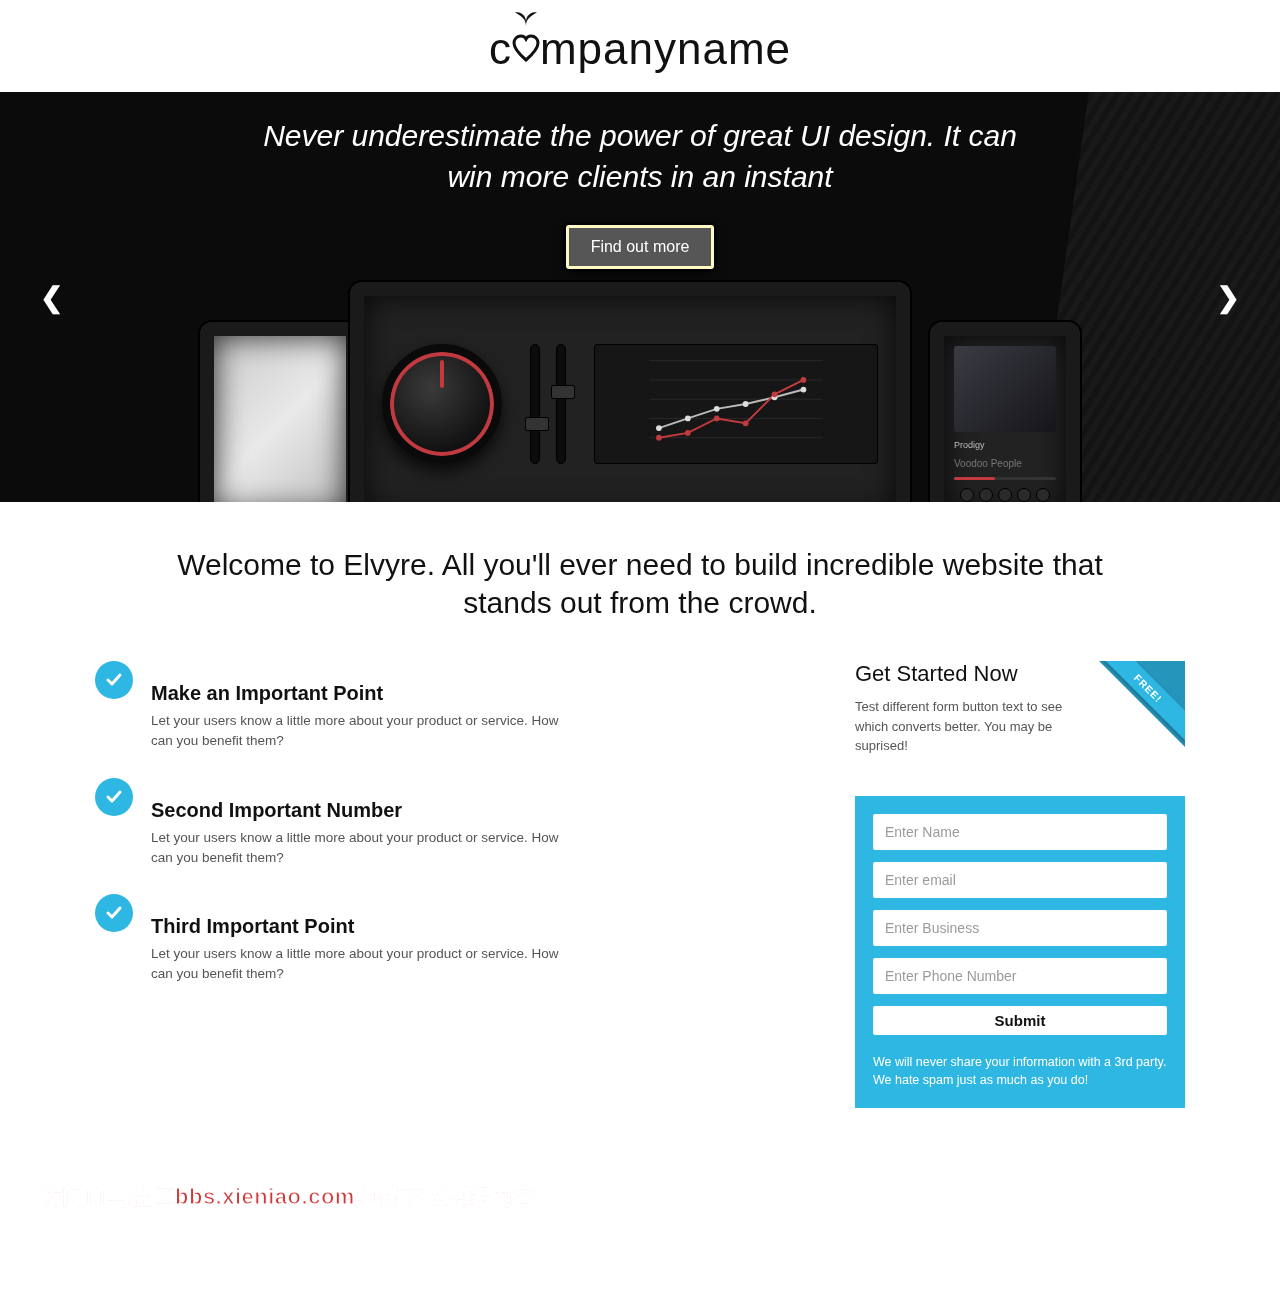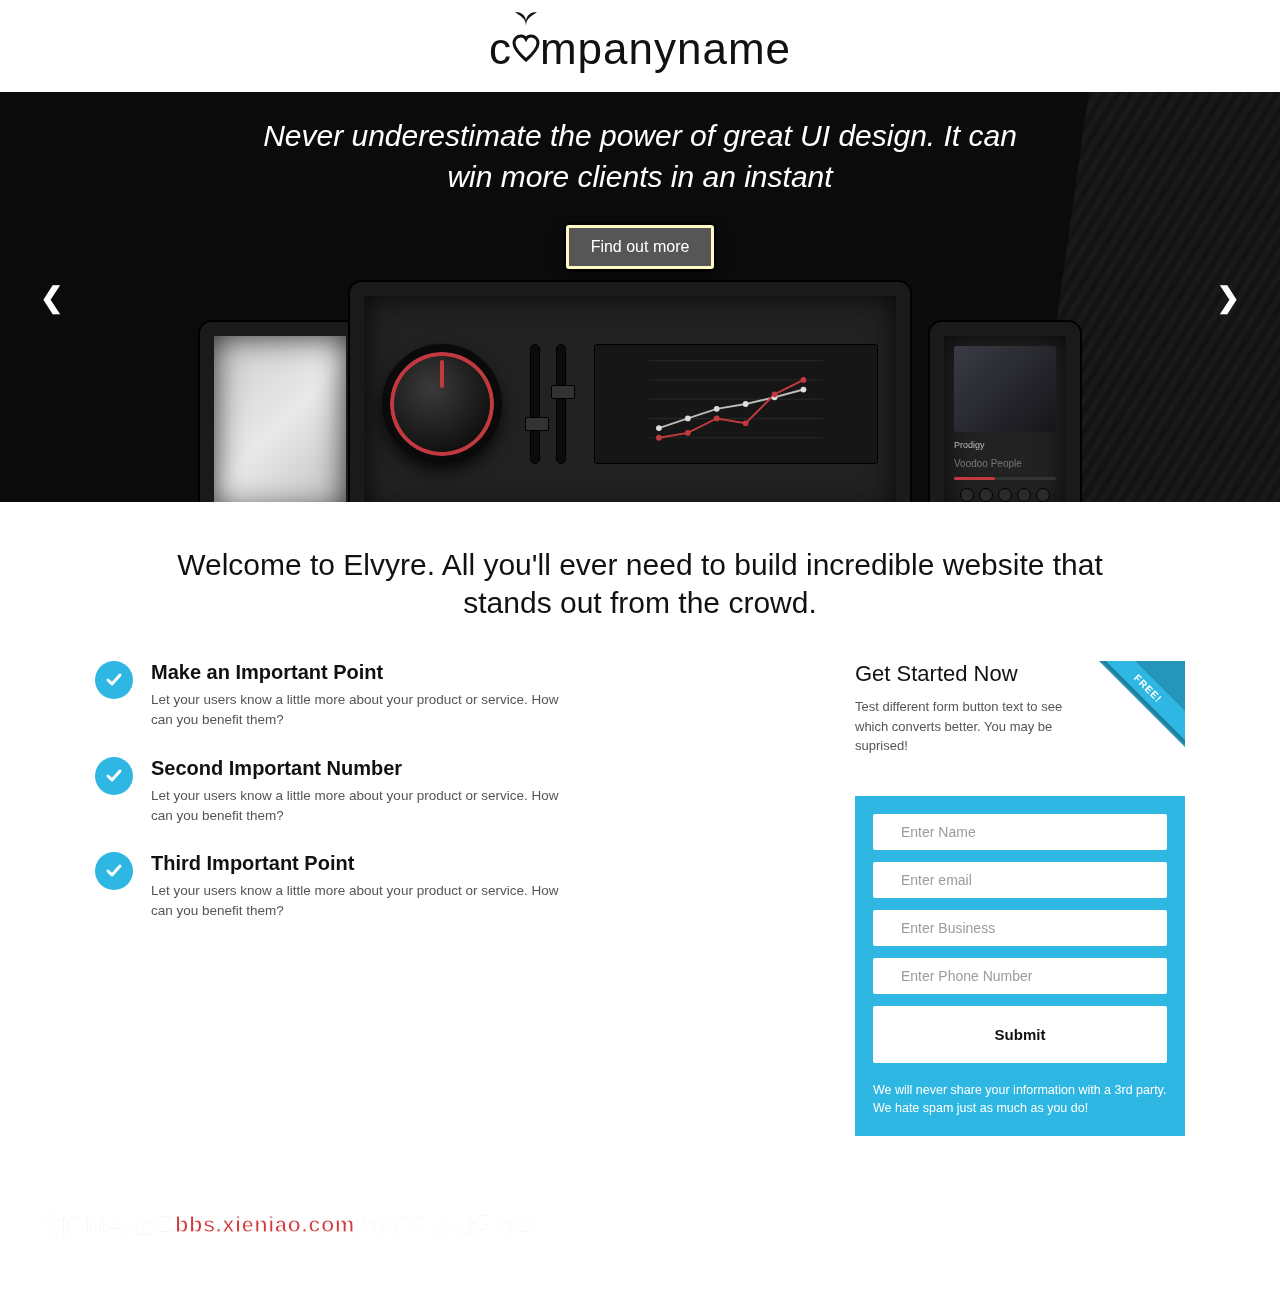--- a/index.html
+++ b/index.html
@@ -59,46 +59,46 @@
   .music .ctrls span{width:14px;height:14px;border-radius:50%;background:#2a2a2a;border:1px solid #000;}
 
   
   .welcome { text-align:center; font-size:30px; font-weight:400; color:#111; padding:44px 70px 30px; line-height:1.25; }
 
   
   .cols { display:flex; gap:60px; padding: 10px 0 70px; }
   .left-col { flex:1.1; }
   .point { display:flex; gap:18px; margin-bottom:26px; }
   .check { flex:0 0 38px; height:38px; border-radius:50%; background:#2fb7e3; display:flex; align-items:center; justify-content:center; color:#fff; }
-  .point h4 { font-size:20px; font-weight:800; margin-bottom:6px; }
+  .point h4 { font-size:20px; font-weight:800; margin-bottom:6px;margin-top:21px; }
   .point p { font-size:13.5px; color:#555; line-height:1.5; max-width:420px; }
 
   .right-col { flex:0 0 330px; position:relative; }
   .gs { position:relative; padding-bottom:18px; }
   .gs h3 { font-size:22px; font-weight:400; margin-bottom:10px; }
   .gs p { font-size:13px; color:#555; max-width:210px; line-height:1.5; }
   .ribbon {
     position:absolute; top:0; right:0; width:86px; height:86px; overflow:hidden;
   }
   .ribbon span{
     position:absolute; width:150px; text-align:center; background:#2fb7e3; color:#fff;
     font-size:10px; font-weight:700; letter-spacing:1px; padding:5px 0;
     transform:rotate(45deg); top:17px; right:-38px; box-shadow:0 2px 4px rgba(0,0,0,.25);
   }
   .ribbon::before{content:"";position:absolute;top:0;right:0;border:43px solid transparent;border-top-color:#2695bb;border-right-color:#2695bb;}
 
   .form-card { background:#2fb7e3; padding:18px; color:#fff; margin-top:22px; }
   .form-card input {
-    display:block; width:100%; padding:10px 28px; margin-bottom:12px; border:none; border-radius:2px;
+    display:block; width:100%; padding:10px 12px; margin-bottom:12px; border:none; border-radius:2px;
     font-size:14px; color:#555; background:#fff;
   }
   .form-card input::placeholder{color:#9b9b9b;}
   .form-card button {
     display:block; width:100%; background:#fff; color:#111; font-weight:700; font-size:15px;
-    border:none; padding:20px; cursor:pointer; border-radius:2px;margin-top:8px;
+    border:none; padding:6px; cursor:pointer; border-radius:2px;margin-top:8px;
   }
   .form-card .note { font-size:12.5px; line-height:1.5; margin-top:18px; }
 
   
   .watermark {
     font-weight:800; font-size:22px; letter-spacing:.5px;
     color:#d13a3a;
     -webkit-text-stroke: 1px #fff;
     text-shadow: 0 0 2px #fff, 0 0 2px #fff;
     padding: 4px 12px 10px 40px;

